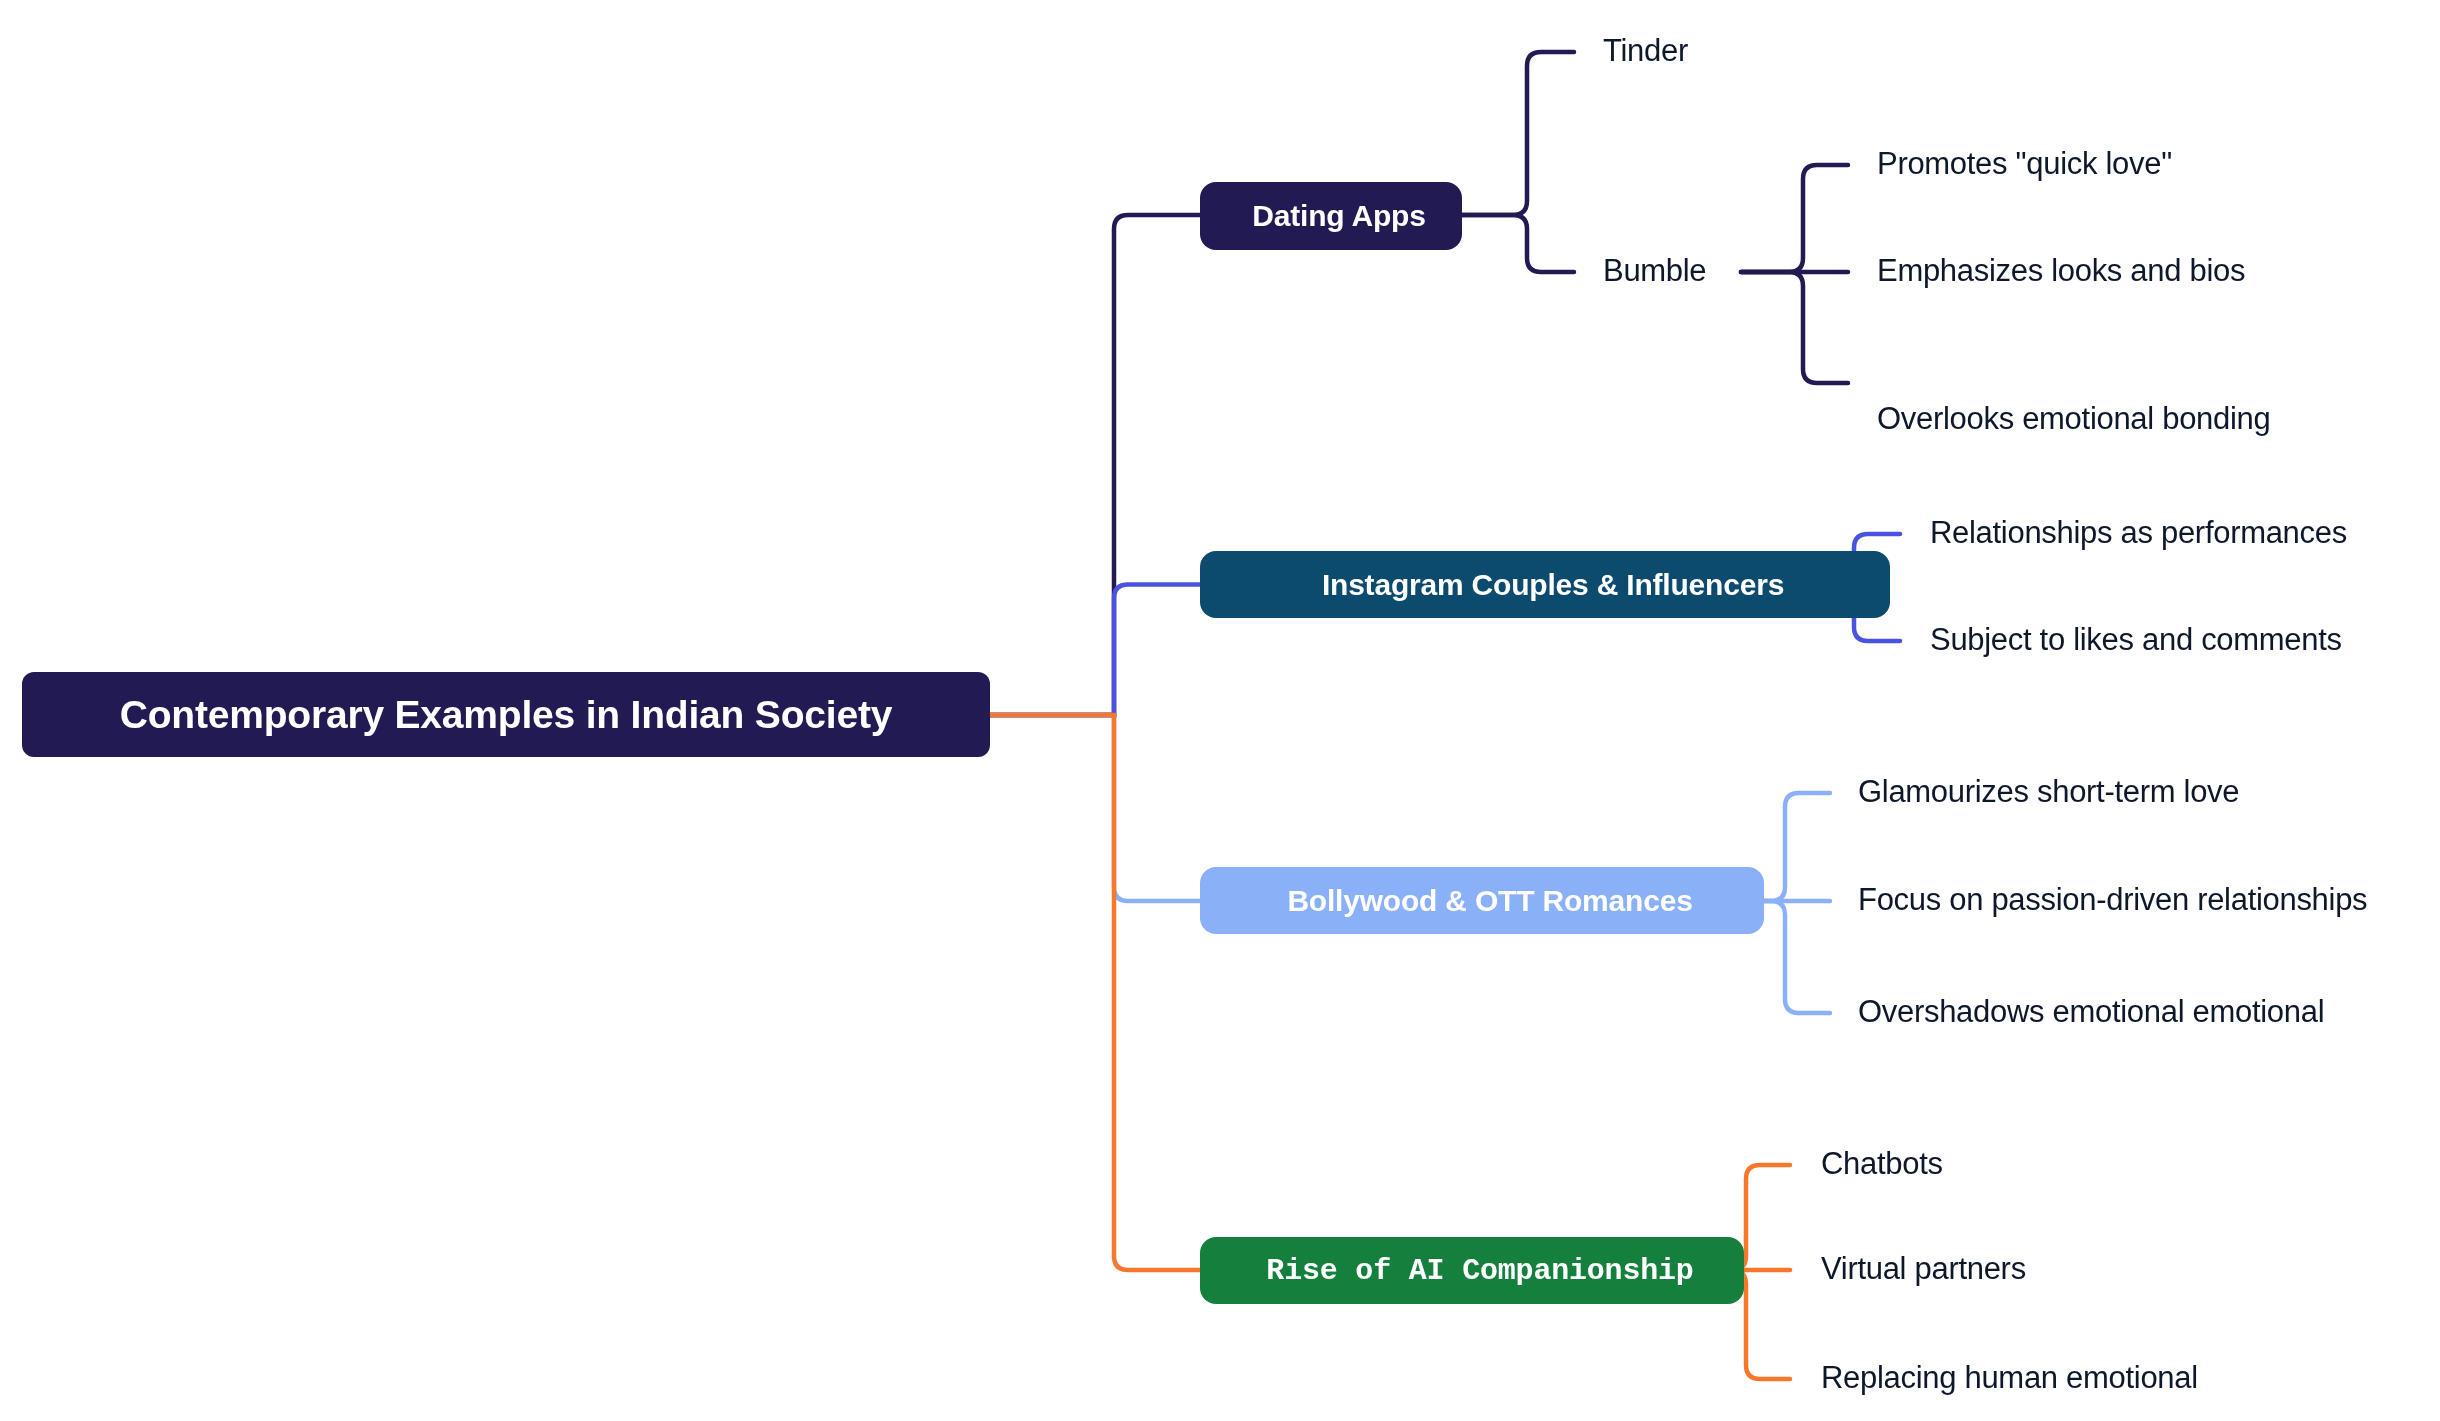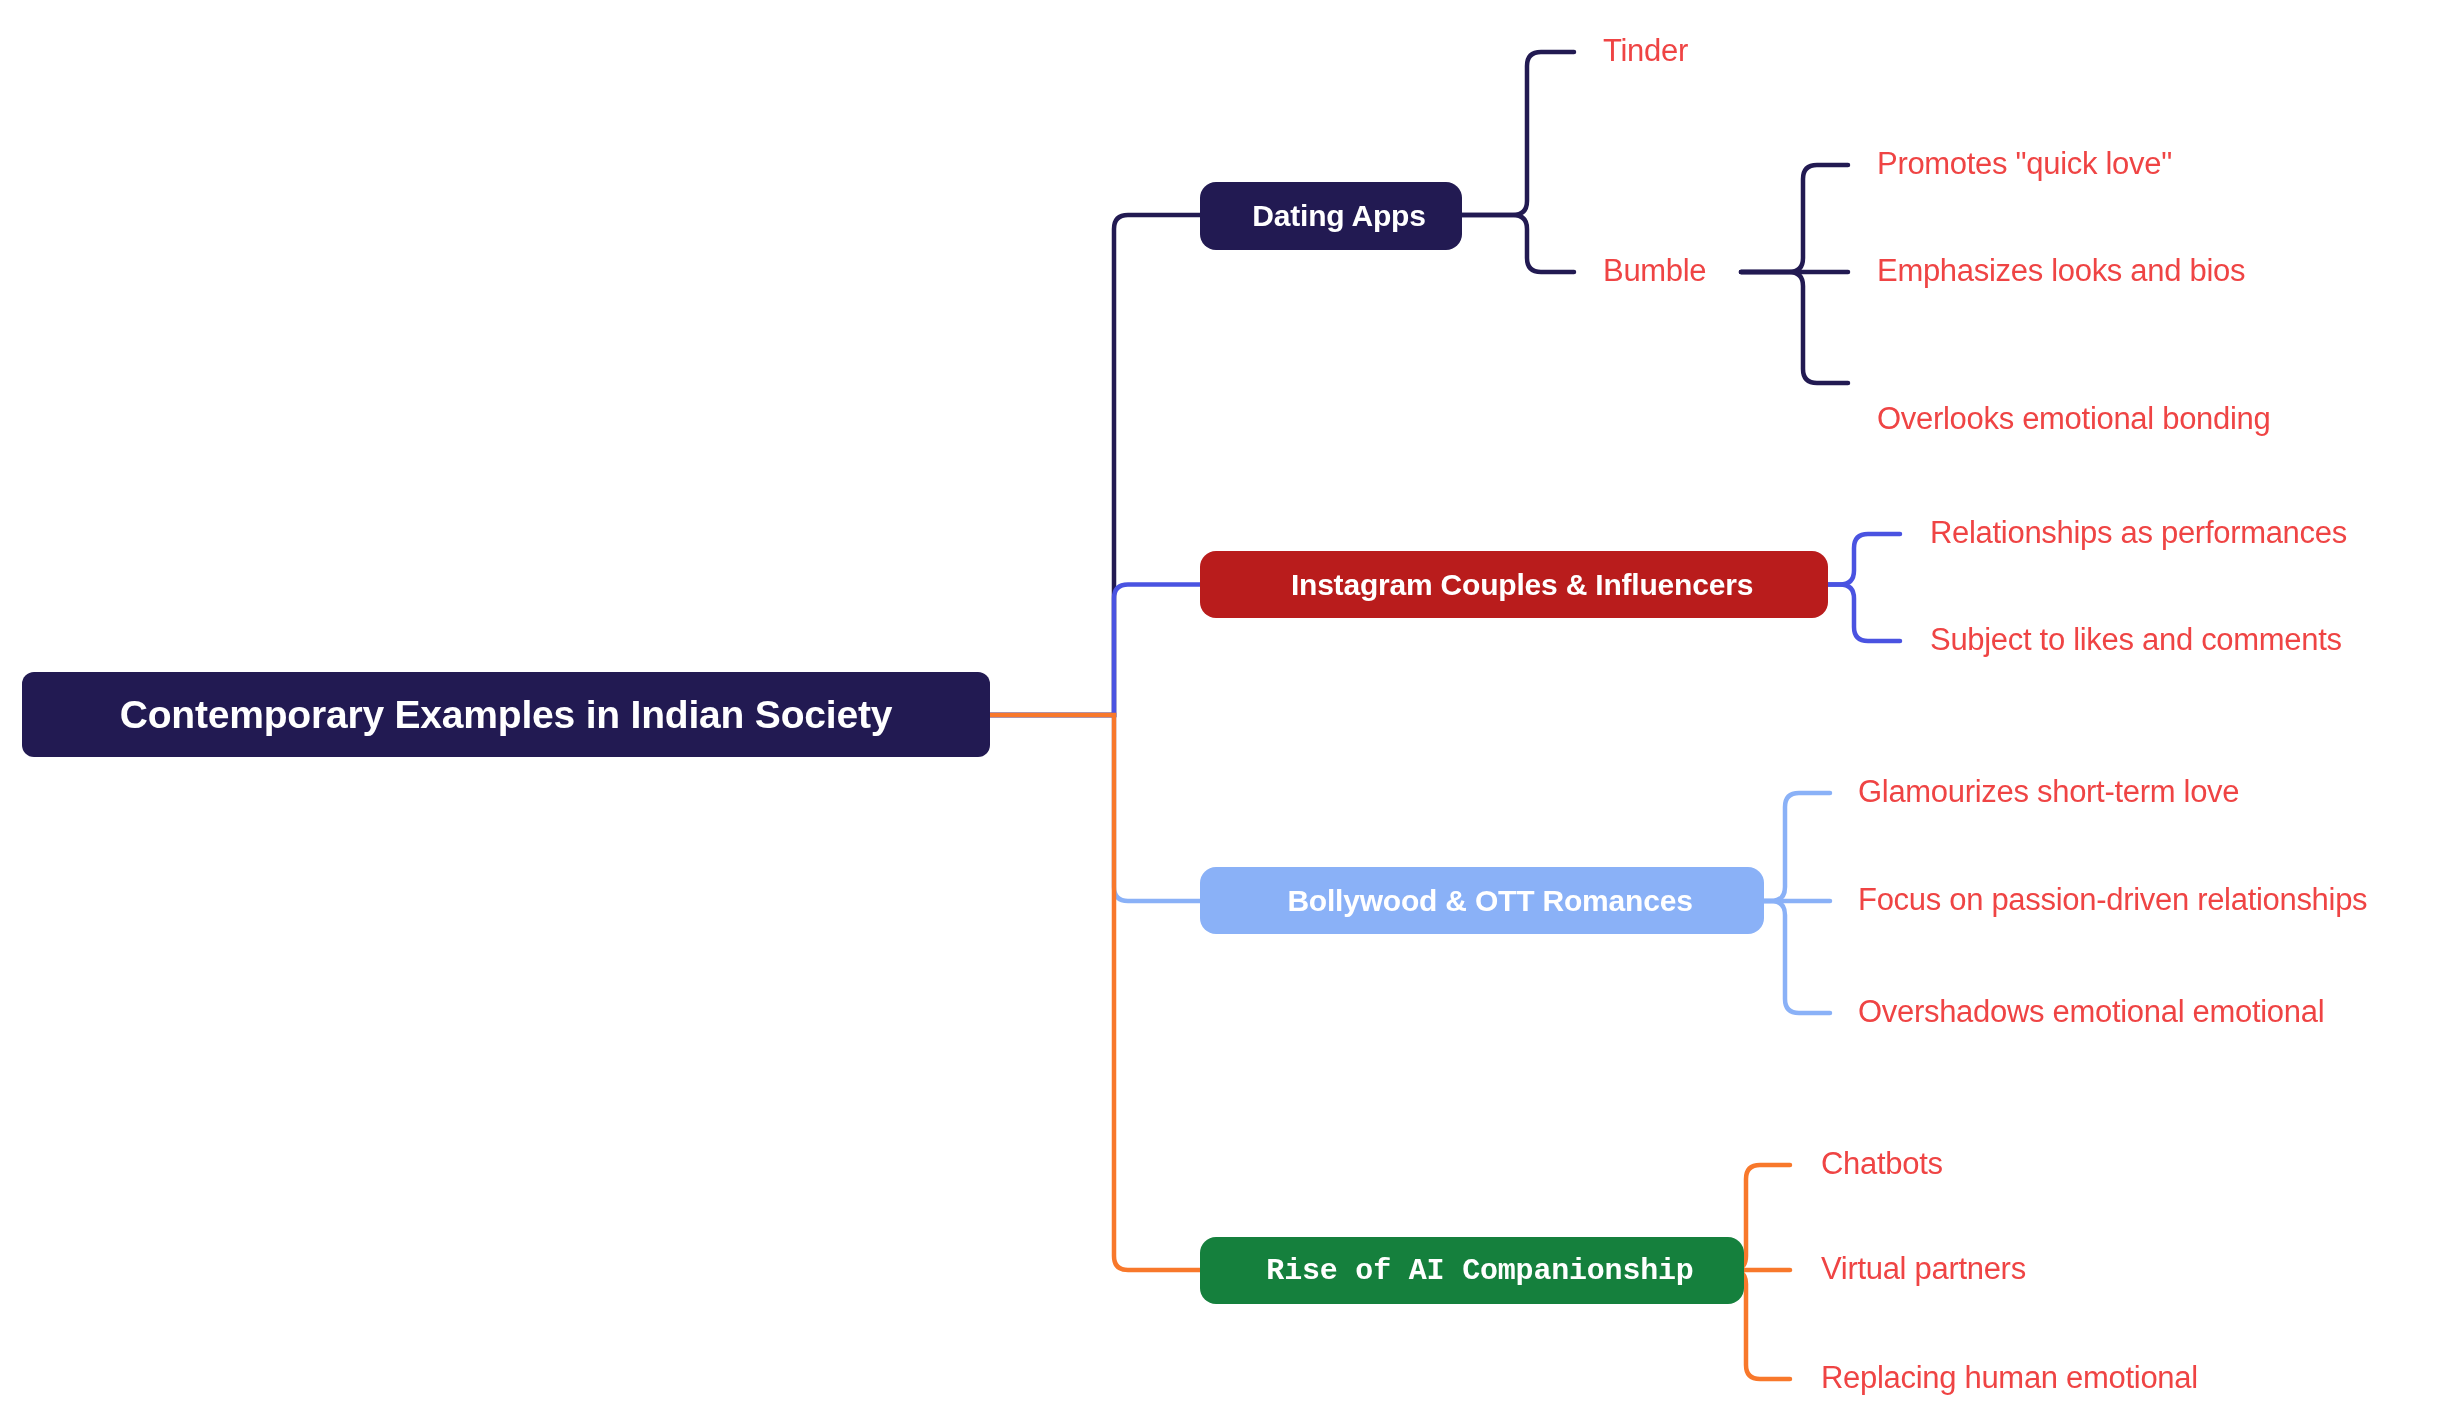--- a/index.html
+++ b/index.html
@@ -44,30 +44,30 @@
     background: #221a52;
     font-size: 39px;
   }
   .node-branch {
     height: 67px;
     border-radius: 16px;
     font-size: 30px;
     padding-left: 16px;
   }
   .node-dating    { left: 1200px; top: 182px;  width: 262px; height: 68px; background: #221a52; }
-  .node-instagram { left: 1200px; top: 551px;  width: 628px; background: #b91c1c; justify-content: center; }
+  .node-instagram { left: 1200px; top: 551px;  width: 690px; background: #0c4a6e; justify-content: center; }
   .node-bollywood { left: 1200px; top: 867px;  width: 564px; background: #8ab1f7; }
   .node-ai        { left: 1200px; top: 1237px; width: 544px; background: #15803d; font-family: Liberation Mono, monospace; }
 
   .leaf {
     position: absolute;
     transform: translateY(-52%);
     font-size: 31px;
     letter-spacing: -0.3px;
-    color: #ef4444;
+    color: #0f172a;
     white-space: nowrap;
   }
 </style>
 </head>
 <body>
 
 <div class="canvas">
 
   <svg class="links" viewBox="0 0 2440 1421">
 

